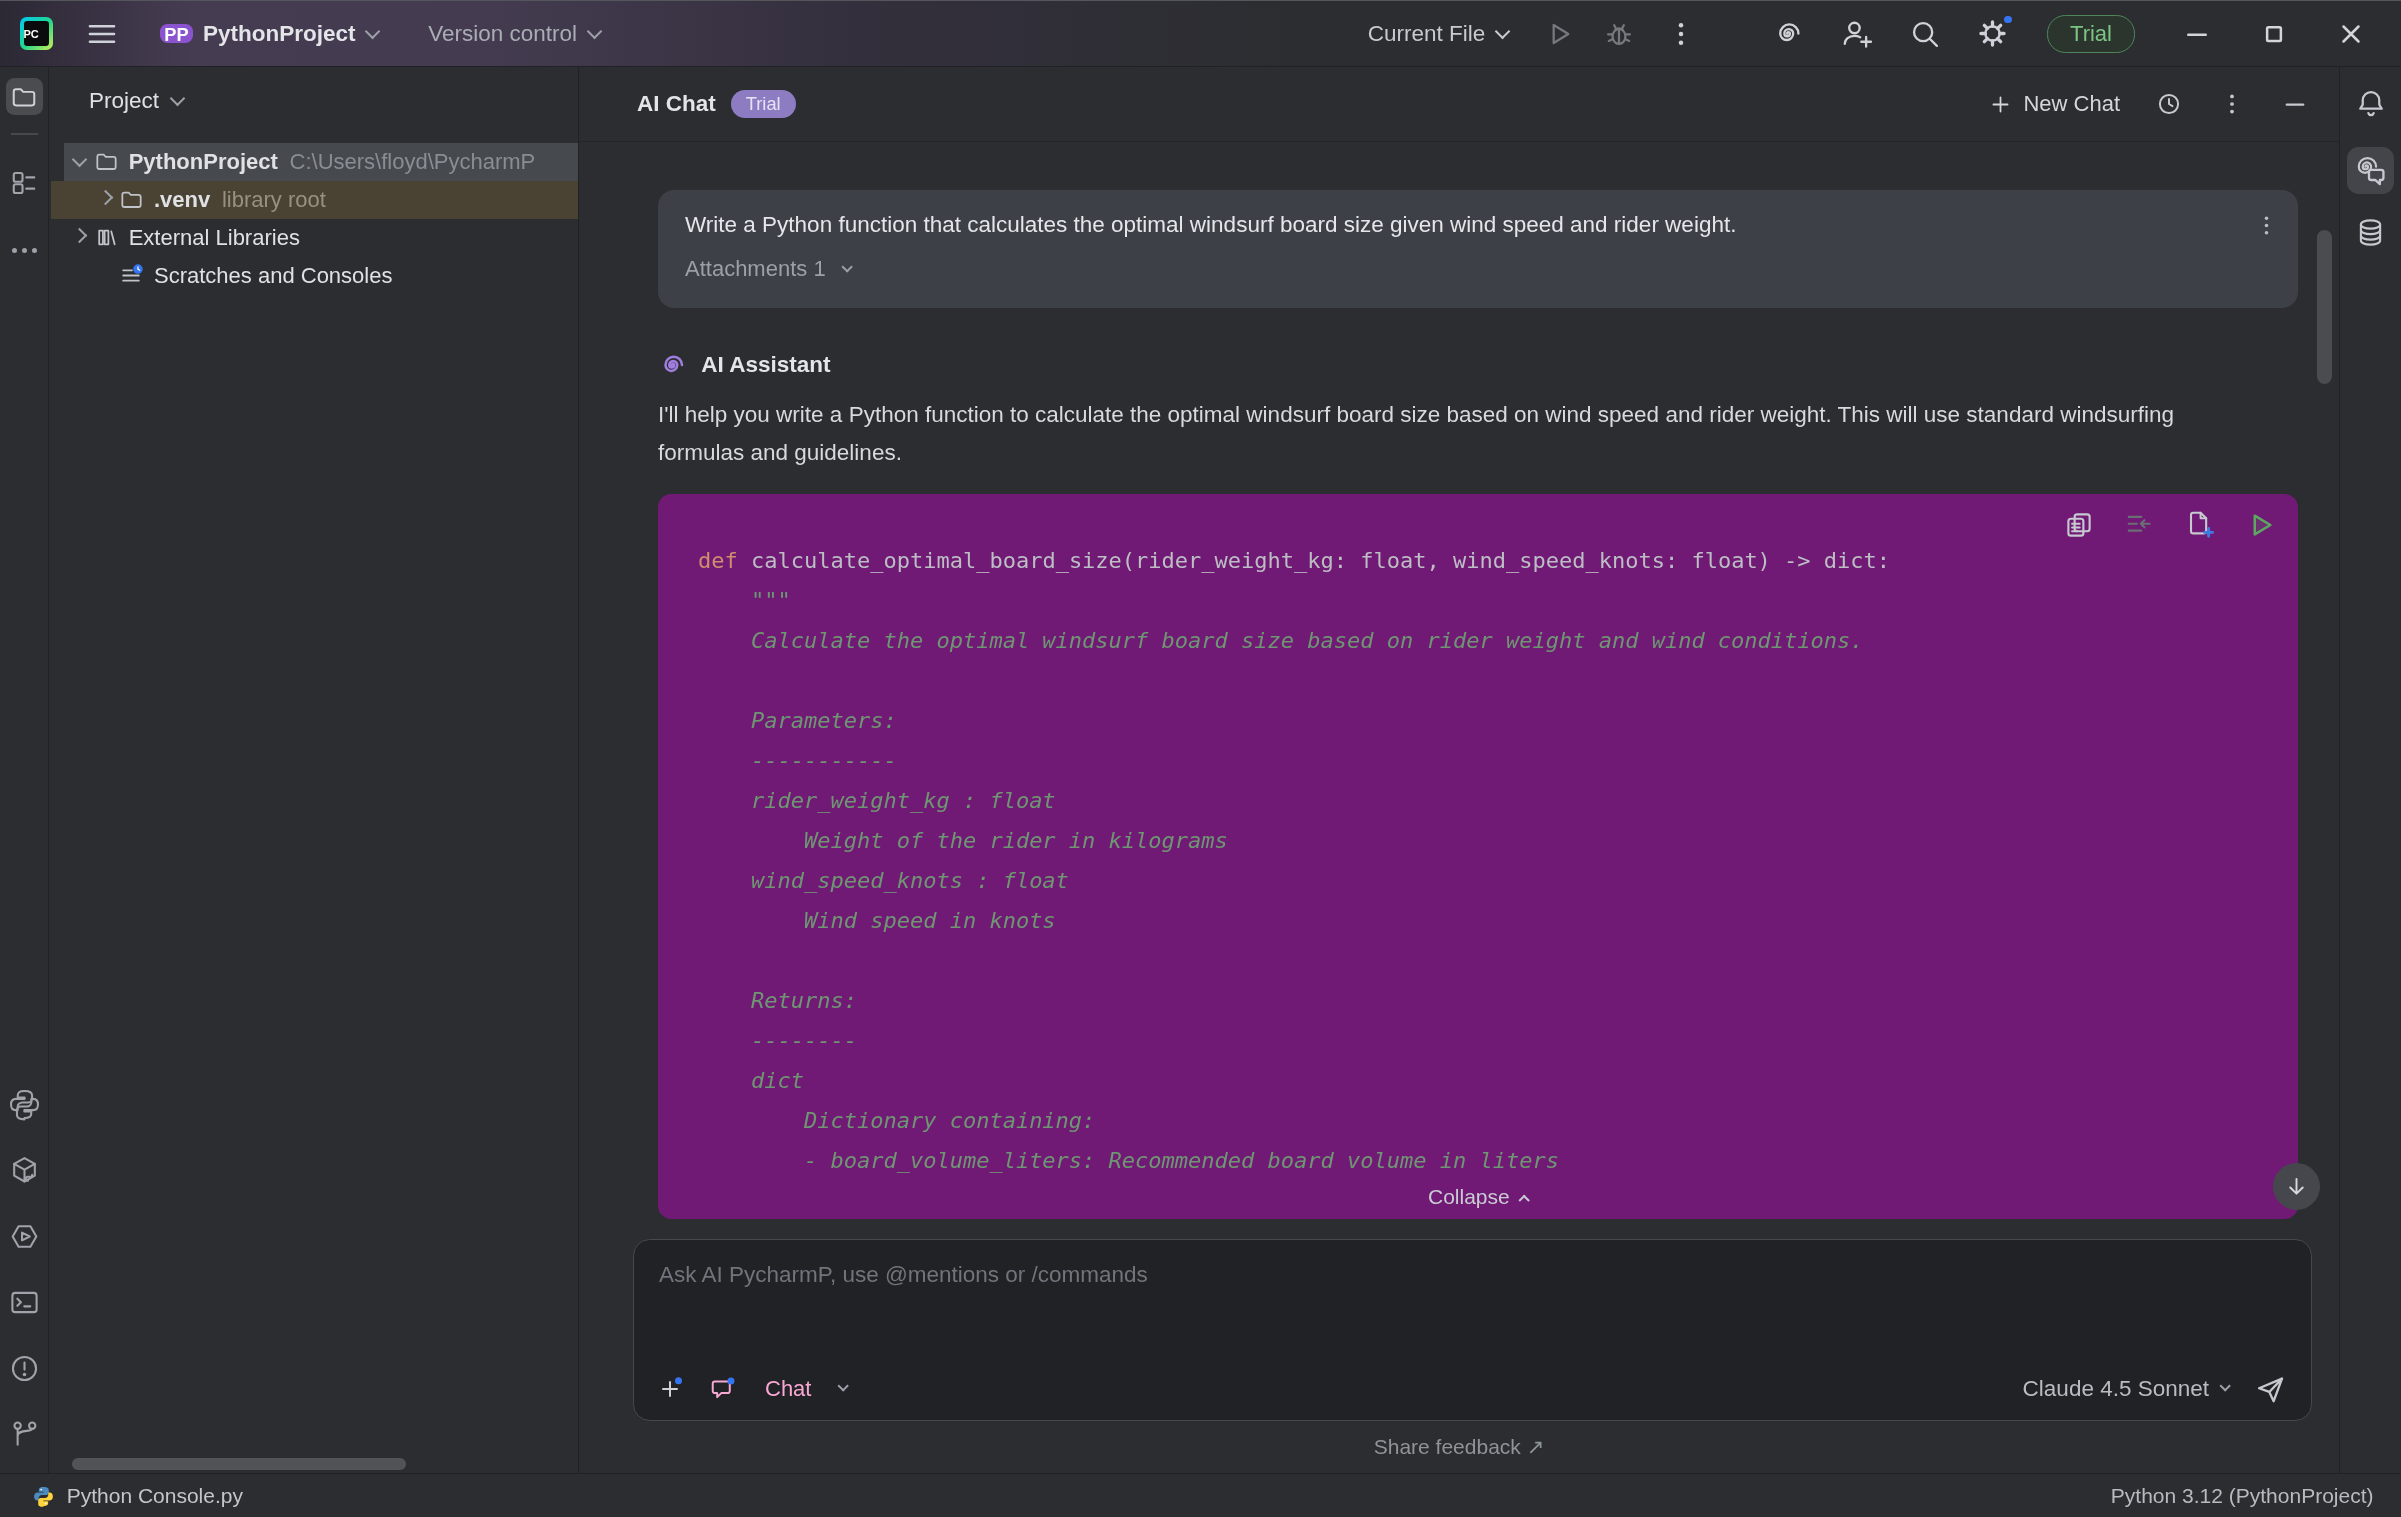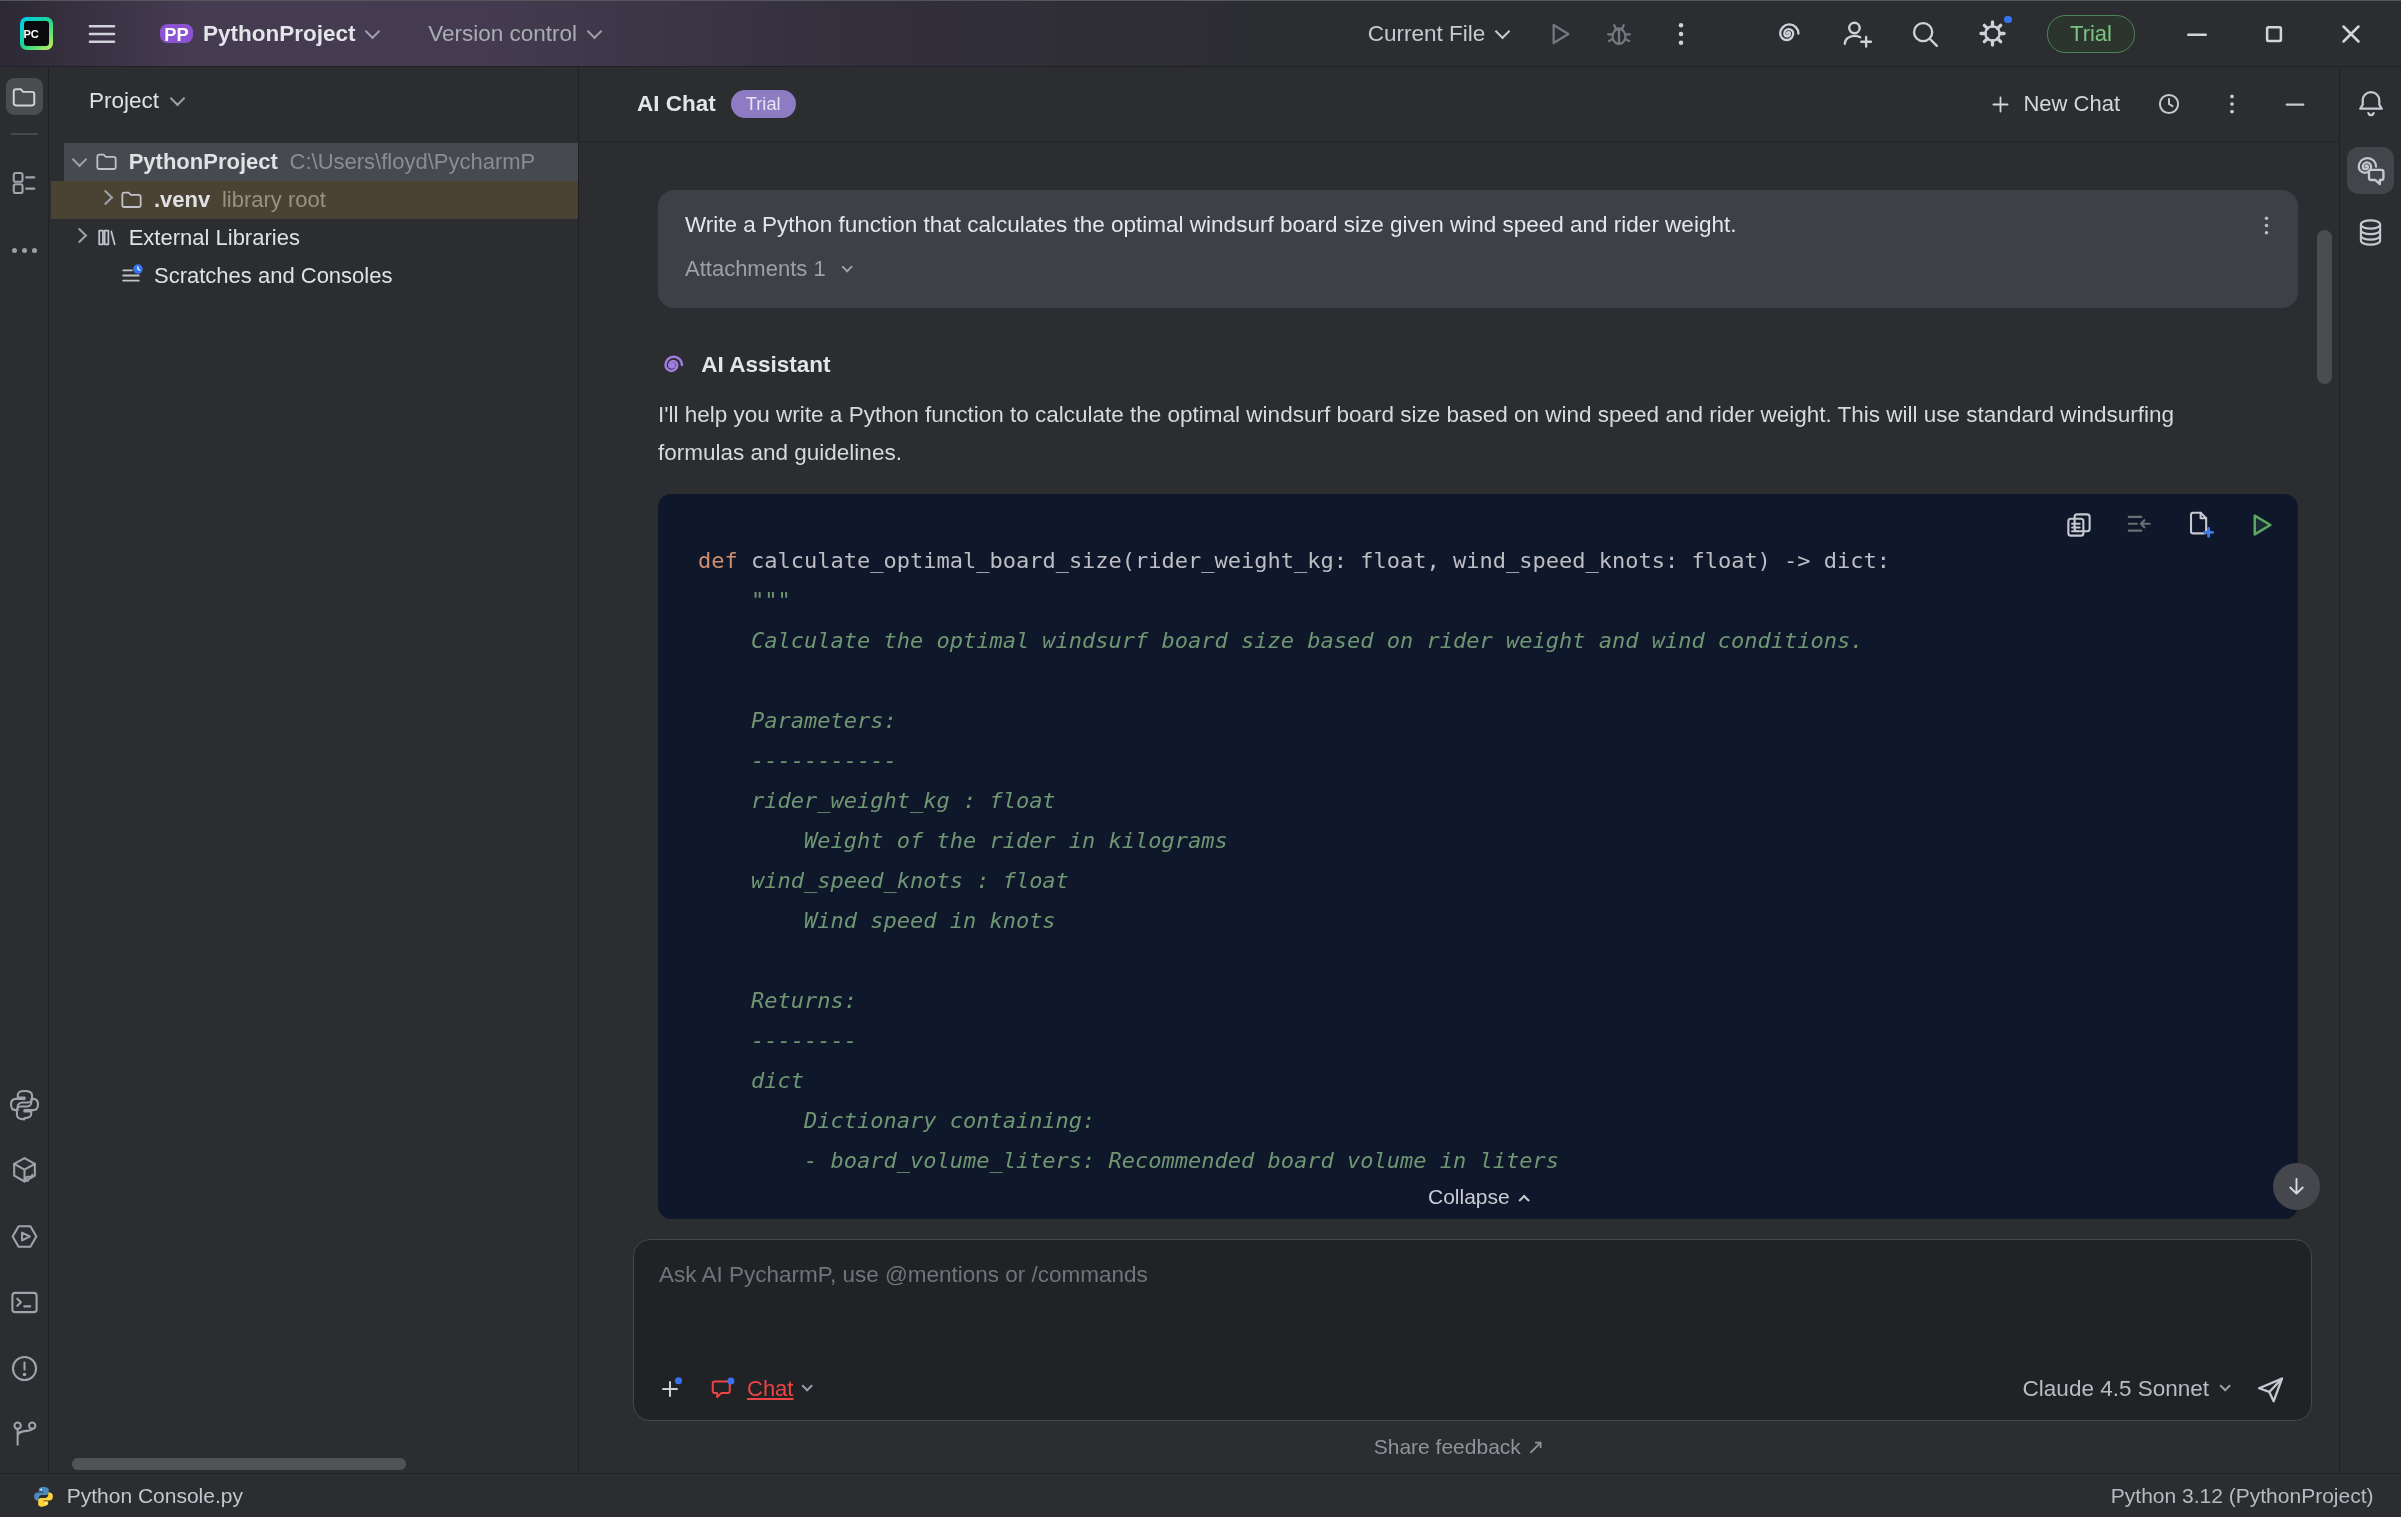--- a/index.html
+++ b/index.html
@@ -75,38 +75,38 @@
   .user-msg { font-size:22.5px; color:#e4e6ea; }
   .attach { margin-top:18.3px; font-size:22px; color:#9ca0a7; display:flex; align-items:center; gap:17px; }
   .attach .cv { color:#9ca0a7; }
   .card-kebab { position:absolute; top:22px; right:18.3px; color:#b9bdc3; }
 
   .ai-hdr { margin-top:38px; height:37px; display:flex; align-items:center; gap:13.3px; }
   .ai-hdr .spiral { color:#a07ee0; }
   .ai-name { font-size:22.5px; font-weight:bold; color:#e3e5e9; }
   .intro { margin-top:13.3px; width:1576px; font-size:22.5px; line-height:38px; color:#d6d9de; }
 
-  .code-card { margin-top:22px; height:725px; background:#0f172a; border-radius:13.3px; position:relative; }
+  .code-card { margin-top:22px; height:725px; background:#701a75; border-radius:13.3px; position:relative; }
   .code-actions { position:absolute; top:15px; right:22px; display:flex; gap:30px; align-items:center; }
   .ca { color:#c6c9cf; } .ca.dim { color:#6b6e74; }
   .code-lines { padding:47px 16.7px 0 40px; font-family:"DejaVu Sans Mono", monospace; font-size:22px; line-height:40px; }
   .code-line { white-space:pre; height:40px; color:#bcbec4; }
   .code-line .kw { color:#cf8e6d; }
   .code-line.doc { color:#6f9672; font-style:italic; }
   .collapse { position:absolute; bottom:5px; left:0; right:0; height:35px; display:flex; align-items:center; justify-content:center; gap:10px; color:#c9ccd2; font-size:21px; font-family:"Liberation Sans",sans-serif; }
 
   .vscroll { position:absolute; top:163px; right:6.7px; width:15px; height:154px; border-radius:7.5px; background:#4a4c50; }
   .scroll-down { position:absolute; top:1096px; right:19px; width:47px; height:47px; border-radius:50%; background:#45474d; display:grid; place-items:center; color:#d6d9de; }
 
   .chat-footer { flex:0 0 245px; display:flex; flex-direction:column; }
   .input-box { margin:11.7px 27px 0 54px; height:182px; border:1.7px solid #46484d; border-radius:16.7px; background:#202226; position:relative; }
   .placeholder { position:absolute; top:22px; left:25px; font-size:22.5px; color:#70747b; }
   .input-row { position:absolute; bottom:15px; left:22px; right:25px; display:flex; align-items:center; }
   .ibi { color:#cfd2d8; position:relative; }
-  .mode { display:flex; align-items:center; gap:10px; margin-left:25px; font-size:22px; color:#ef4444;text-decoration:underline; }
+  .mode { display:flex; align-items:center; gap:28px; margin-left:25px; font-size:22px; color:#f9a8d4; }
   .mode .cv, .model .cv { color:#9da0a8; }
   .model { display:flex; align-items:center; gap:11.7px; font-size:22.5px; color:#b9bdc3; }
   .send { margin-left:25px; color:#c6c9cf; }
   .share-row { height:52px; display:flex; align-items:center; justify-content:center; gap:8.3px; color:#8f939a; font-size:21px; }
 
   .right-strip { width:62px; border-left:1.7px solid #202226; display:flex; flex-direction:column; align-items:center; padding-top:20px; }
   .rs-ic { color:#c6c9cf; }
   .rs-btn { margin-top:27.5px; width:47px; height:47px; border-radius:11.7px; background:#43454a; display:grid; place-items:center; color:#c6c9cf; }
   .rs-db { margin-top:22px; color:#c6c9cf; }
 

